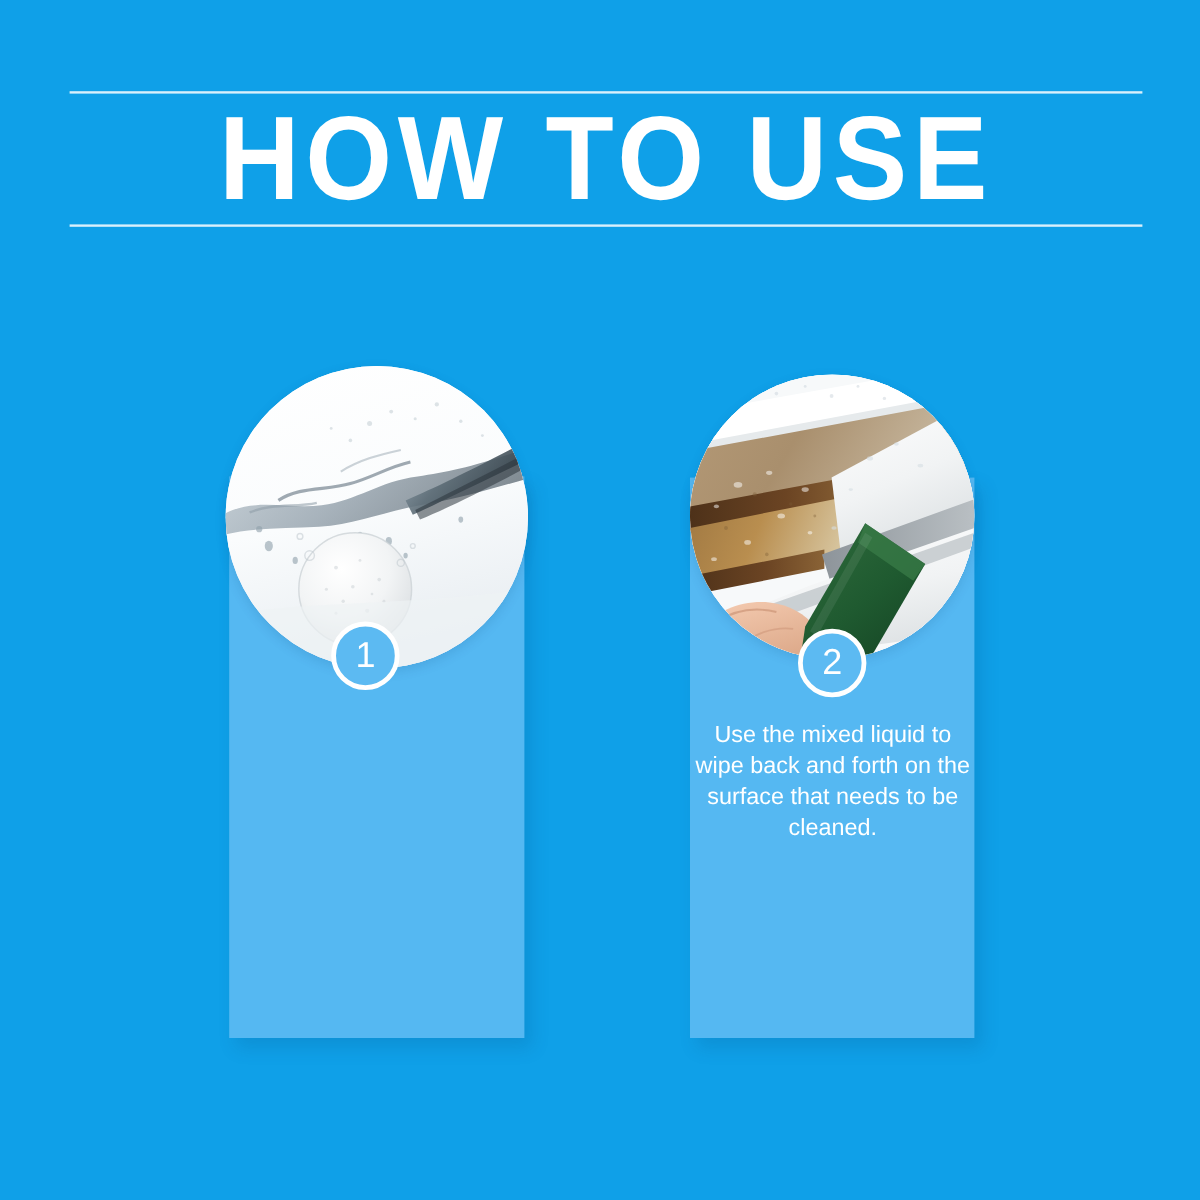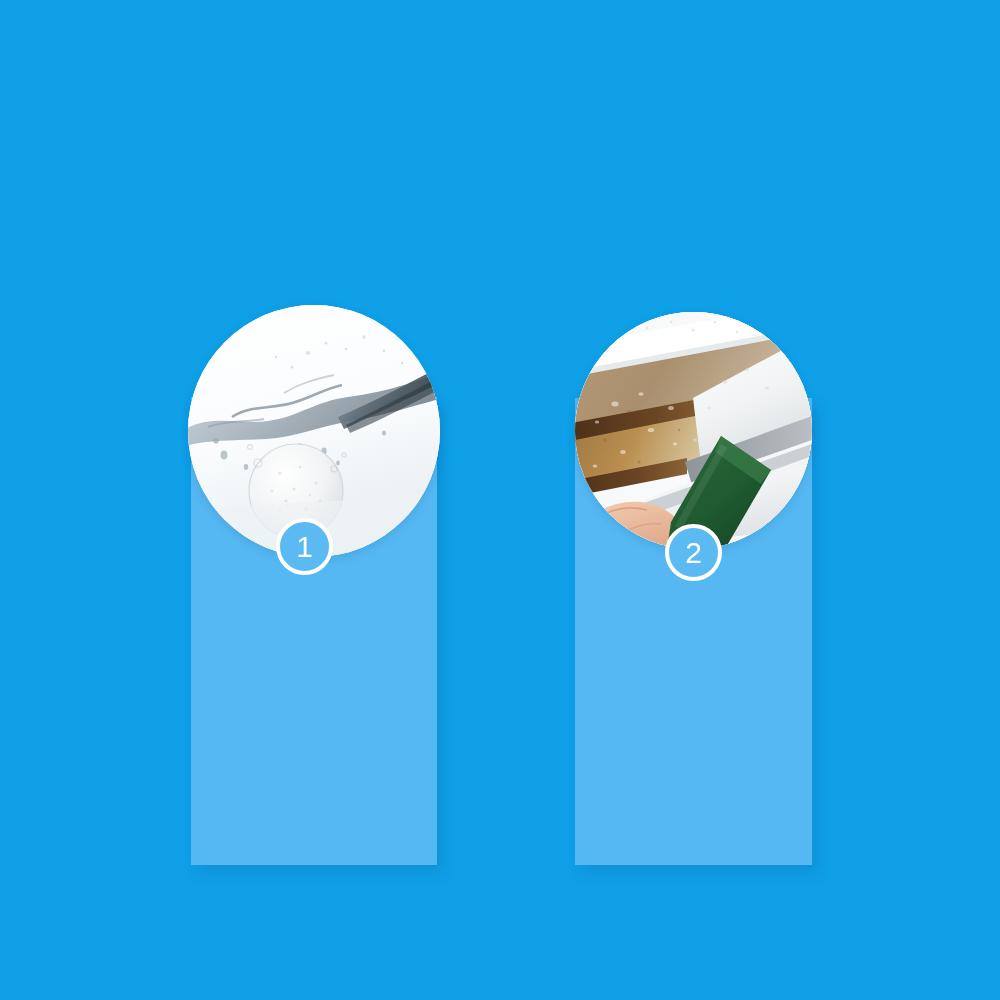--- a/index.html
+++ b/index.html
@@ -130,20 +130,25 @@
     left: 4px;
     width: 230px;
     top: 287px;
   }
 </style>
 </head>
 <body>
 
 <div id="poster">
 
+  <div class="header">
+    <div class="rule rule-top"></div>
+    <div class="title">HOW TO USE</div>
+    <div class="rule rule-bottom"></div>
+  </div>
 
   <div class="step step-1">
     <div class="card"></div>
 
     <div class="circle">
       <svg viewBox="0 0 252 252" preserveAspectRatio="xMidYMid slice" aria-hidden="true">
         <defs>
           <linearGradient id="w1bg" x1="0" y1="0" x2="0.25" y2="1">
             <stop offset="0%" stop-color="#ffffff"></stop>
             <stop offset="55%" stop-color="#fafcfd"></stop>
@@ -330,15 +335,16 @@
         <path d="M 22 206 C 38 196, 56 194, 72 198" fill="none" stroke="#c78e70" stroke-width="1.6" opacity="0.6"></path>
         <path d="M 40 228 C 52 216, 70 210, 86 212" fill="none" stroke="#c78e70" stroke-width="1.4" opacity="0.45"></path>
 
         <path d="M 96 210 L 146 124 L 196 158 L 150 237 L 92 237 Z" fill="url(#spongeGrad)"></path>
         <path d="M 146 124 L 196 158 L 186 172 L 140 140 Z" fill="#3a7d49" opacity="0.7"></path>
         <path d="M 100 214 L 146 132 L 152 136 L 106 218 Z" fill="#ffffff" opacity="0.08"></path>
       </svg>
     </div>
 
     <div class="badge">2</div>
+    <div class="caption">Use the mixed liquid to wipe back and forth on the surface that needs to be cleaned.</div>
   </div>
 
 </div>
 
 </body></html>

